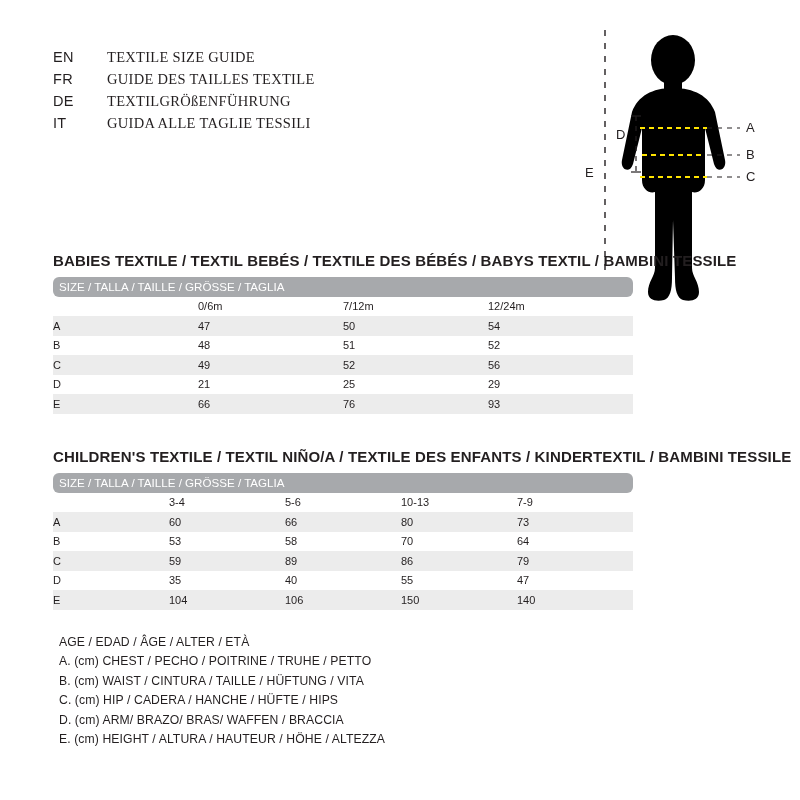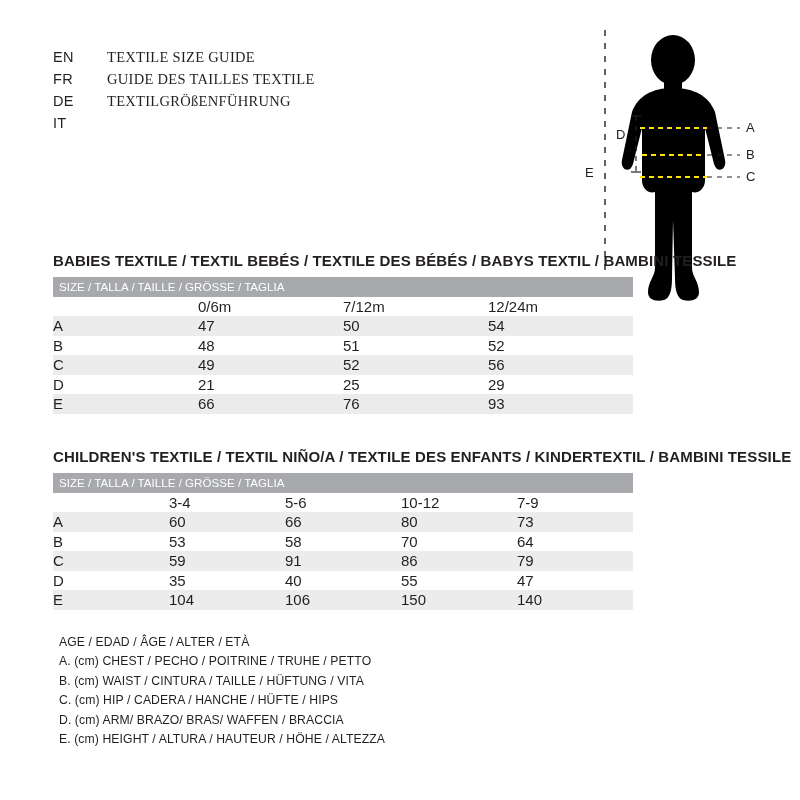--- a/index.html
+++ b/index.html
@@ -65,32 +65,33 @@
     letter-spacing: 0.15px;
     margin-bottom: 8px;
     white-space: nowrap;
   }
   table.size-table {
     border-collapse: collapse;
     width: 580px;
     table-layout: fixed;
   }
   table.size-table td, table.size-table th {
-    font-size: 15px;
+    font-size: 11px;
     font-weight: normal;
     text-align: left;
     padding: 0;
     height: 19.5px;
     vertical-align: middle;
   }
   tr.head-row td {
     background: #a7a9ac;
     color: #ffffff;
     font-size: 11.6px;
     height: 19.5px;
+    border-radius: 6px;
   }
   tr.head-row td.first {
     padding-left: 6px;
   }
   tr.alt td {
     background: #ececec;
   }
   td.label-col {
     width: 48px;
     padding-left: 6px;
@@ -127,20 +128,21 @@
     <div class="lang-row">
       <span class="lang-code">FR</span>
       <span class="lang-title">GUIDE DES TAILLES TEXTILE</span>
     </div>
     <div class="lang-row">
       <span class="lang-code">DE</span>
       <span class="lang-title">TEXTILGRÖßENFÜHRUNG</span>
     </div>
     <div class="lang-row">
       <span class="lang-code">IT</span>
+      <span class="lang-title">GUIDA ALLE TAGLIE TESSILI</span>
     </div>
   </div>
 
   <div class="figure">
     <svg width="225" height="300" viewBox="0 0 225 300" xmlns="http://www.w3.org/2000/svg">
 
       <line x1="45" y1="10" x2="45" y2="255" stroke="#231f20" stroke-width="1.4" stroke-dasharray="6,7"></line>
 
       <g fill="#000000">
 
@@ -244,41 +246,41 @@
     <div class="section-title">CHILDREN'S TEXTILE / TEXTIL NIÑO/A / TEXTILE DES ENFANTS / KINDERTEXTIL / BAMBINI TESSILE</div>
     <table class="size-table">
       <tbody>
         <tr class="head-row">
           <td class="first" colspan="5">SIZE / TALLA / TAILLE / GRÖSSE / TAGLIA</td>
         </tr>
         <tr>
           <td class="label-col"></td>
           <td class="val-col">3-4</td>
           <td class="val-col">5-6</td>
-          <td class="val-col">10-12</td>
+          <td class="val-col">10-13</td>
           <td class="val-col">7-9</td>
         </tr>
         <tr class="alt">
           <td class="label-col">A</td>
           <td class="val-col">60</td>
           <td class="val-col">66</td>
           <td class="val-col">80</td>
           <td class="val-col">73</td>
         </tr>
         <tr>
           <td class="label-col">B</td>
           <td class="val-col">53</td>
           <td class="val-col">58</td>
           <td class="val-col">70</td>
           <td class="val-col">64</td>
         </tr>
         <tr class="alt">
           <td class="label-col">C</td>
           <td class="val-col">59</td>
-          <td class="val-col">91</td>
+          <td class="val-col">89</td>
           <td class="val-col">86</td>
           <td class="val-col">79</td>
         </tr>
         <tr>
           <td class="label-col">D</td>
           <td class="val-col">35</td>
           <td class="val-col">40</td>
           <td class="val-col">55</td>
           <td class="val-col">47</td>
         </tr>

